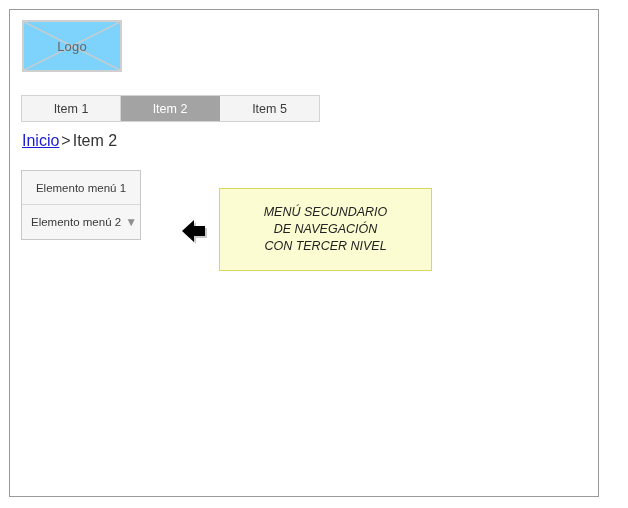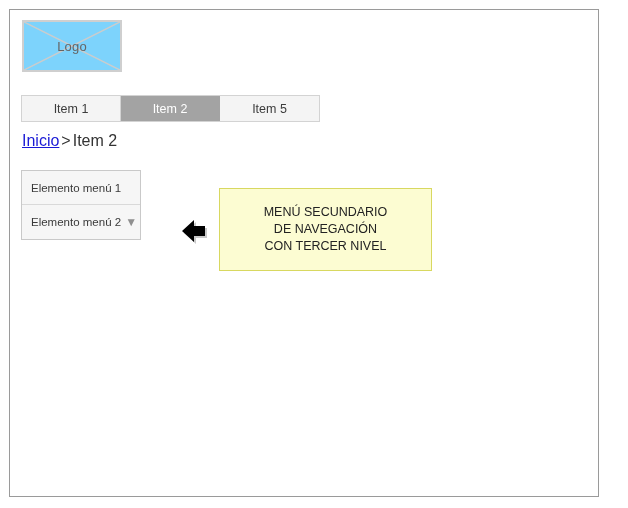--- a/index.html
+++ b/index.html
@@ -128,20 +128,21 @@
     height: 34px;
     display: flex;
     align-items: center;
     padding: 0 9px;
     font-size: 11.5px;
     color: #3a3a3a;
     border-bottom: 1px solid #d9d9d9;
     box-sizing: border-box;
     background: #f6f6f6;
     user-select: none;
+    text-align: center;
   }
   .menu-item:last-child { border-bottom: none; }
   .menu-item .menu-label { flex: 1; white-space: nowrap; }
   .menu-item .caret {
     color: #8f8f8f;
     font-size: 12px;
     line-height: 1;
     margin-left: 4px;
   }
 
@@ -161,20 +162,21 @@
     left: 209px;
     top: 178px;
     width: 213px;
     height: 83px;
     border: 1px solid #d8d860;
     background: #fcfcd2;
     box-sizing: border-box;
     display: flex;
     align-items: center;
     justify-content: center;
+    font-style: italic;
   }
   .callout-text {
     text-align: center;
     font-size: 12.5px;
     line-height: 17px;
     color: #222222;
     white-space: pre-line;
   }
 </style>
 </head>

